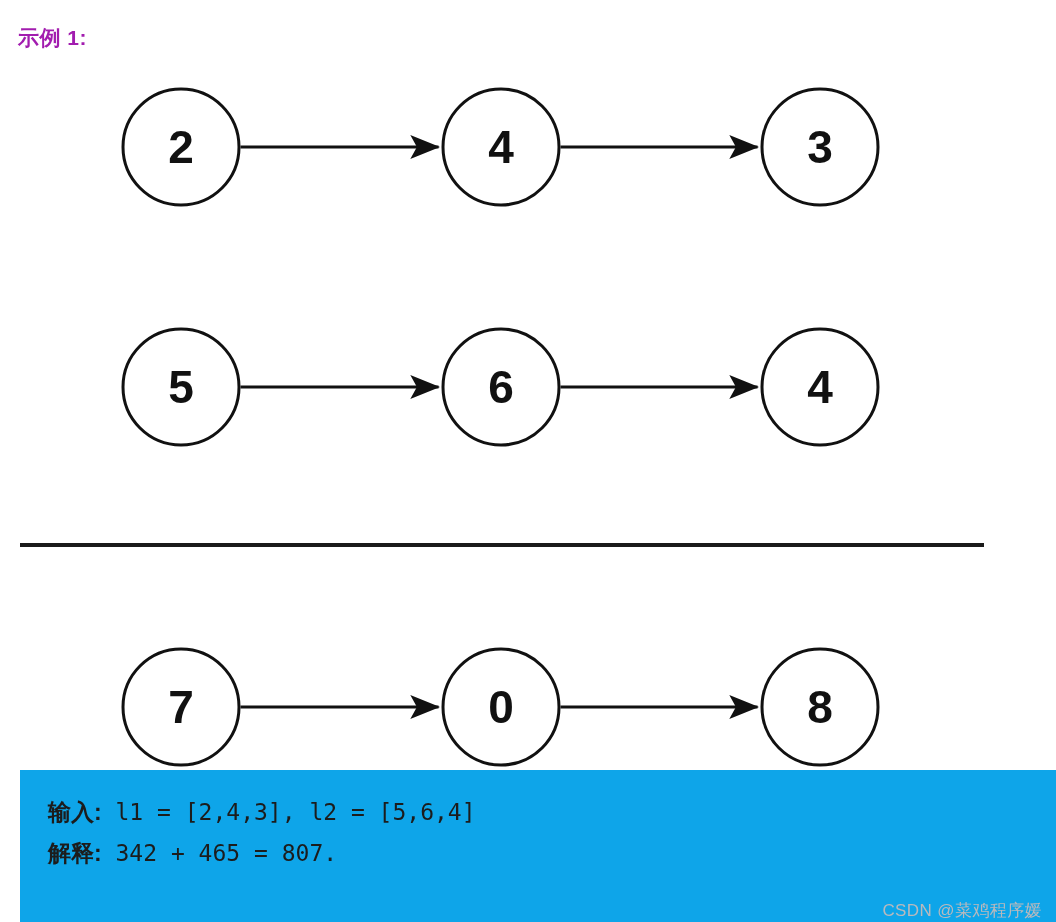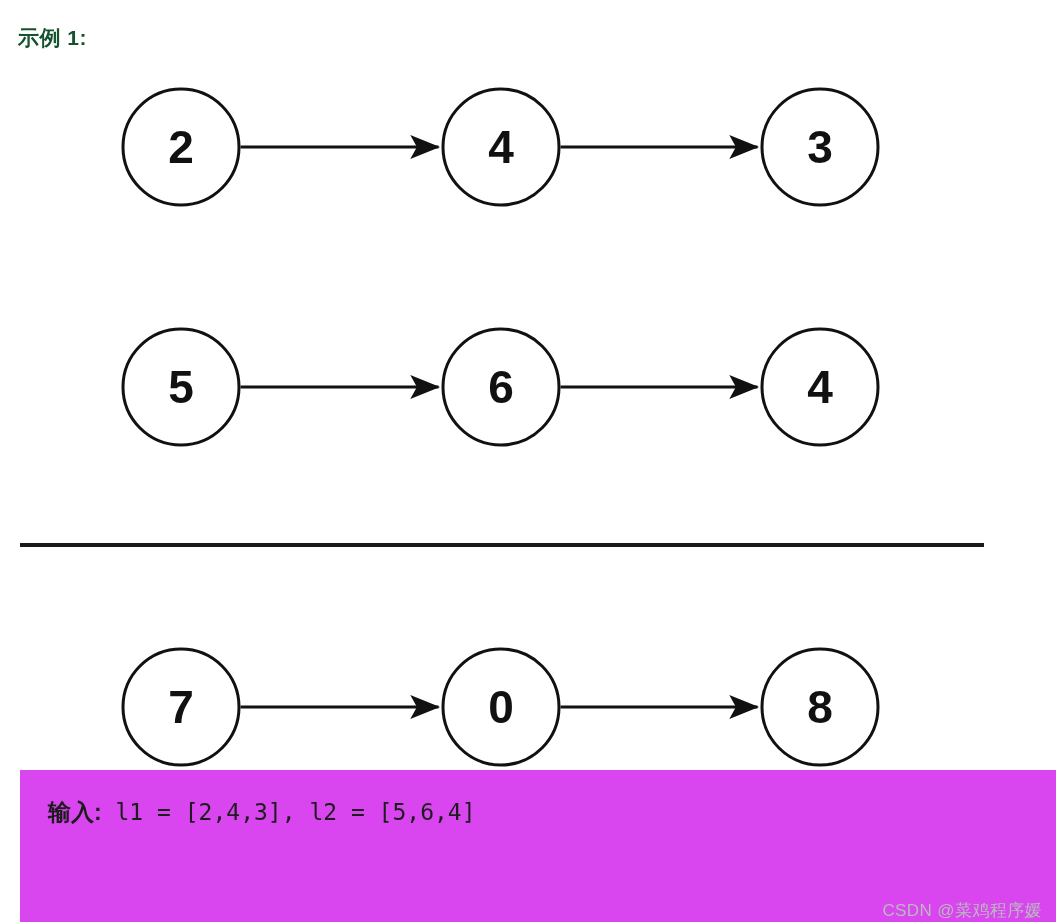--- a/index.html
+++ b/index.html
@@ -17,21 +17,21 @@
   }
 
   
   #example-heading {
     position: absolute;
     left: 18px;
     top: 24px;
     font-size: 21px;
     font-weight: bold;
     letter-spacing: 0.5px;
-    color: #14532d;
+    color: #a21caf;
     white-space: nowrap;
   }
 
   
   #diagram {
     position: absolute;
     left: 0;
     top: 0;
     width: 1056px;
     height: 780px;
@@ -119,17 +119,18 @@
         <text x="181" y="707" text-anchor="middle" dominant-baseline="central" class="node-label">7</text>
         <circle cx="501" cy="707" r="58" fill="#ffffff" stroke="#111111" stroke-width="3"></circle>
         <text x="501" y="707" text-anchor="middle" dominant-baseline="central" class="node-label">0</text>
         <circle cx="820" cy="707" r="58" fill="#ffffff" stroke="#111111" stroke-width="3"></circle>
         <text x="820" y="707" text-anchor="middle" dominant-baseline="central" class="node-label">8</text>
       </g>
     </g>
   <line id="divider-line" stroke="#1a1a1a" stroke-linecap="butt" x1="20" x2="984" y1="545" y2="545" stroke-width="4"></line>
 </svg>
 
-<div id="example-block" style="background: #d946ef;">
+<div id="example-block" style="background: #0ea5e9;">
     <div class="code-line"><span class="lbl">输入:</span><span> l1 = [2,4,3], l2 = [5,6,4]</span></div>
+    <div class="code-line"><span class="lbl">解释:</span><span> 342 + 465 = 807.</span></div>
   </div>
 
 <div id="watermark">CSDN @菜鸡程序媛</div>
 
 </body></html>

